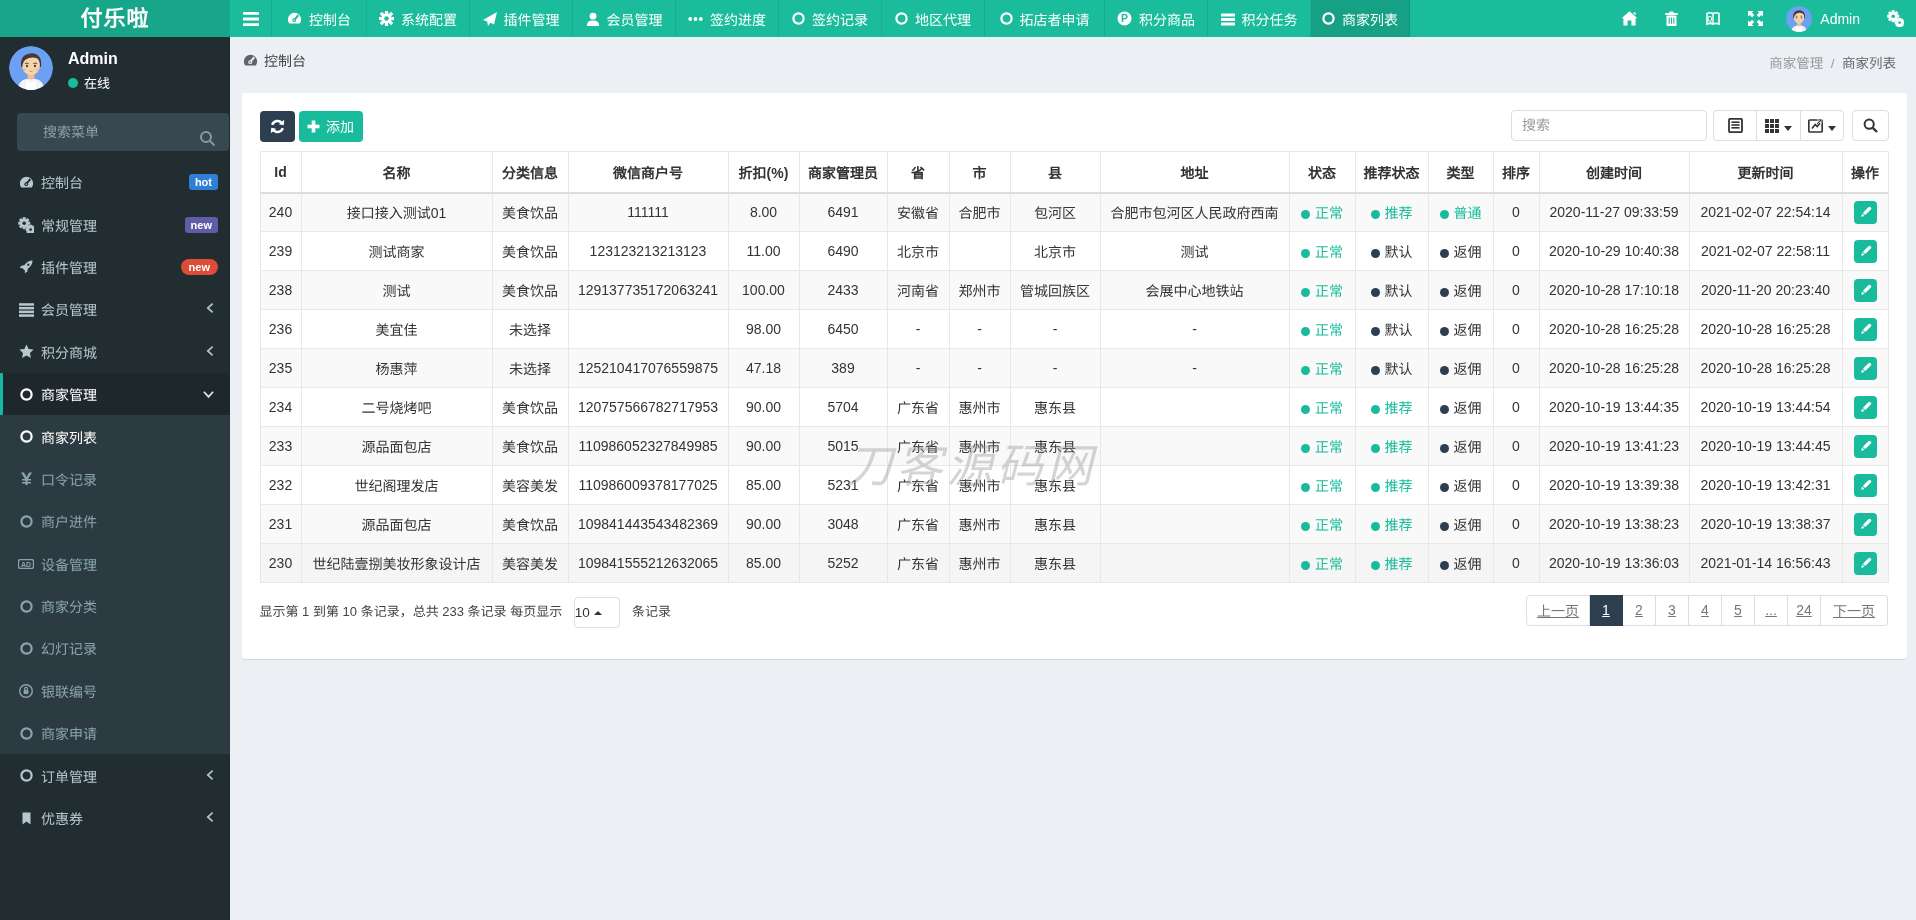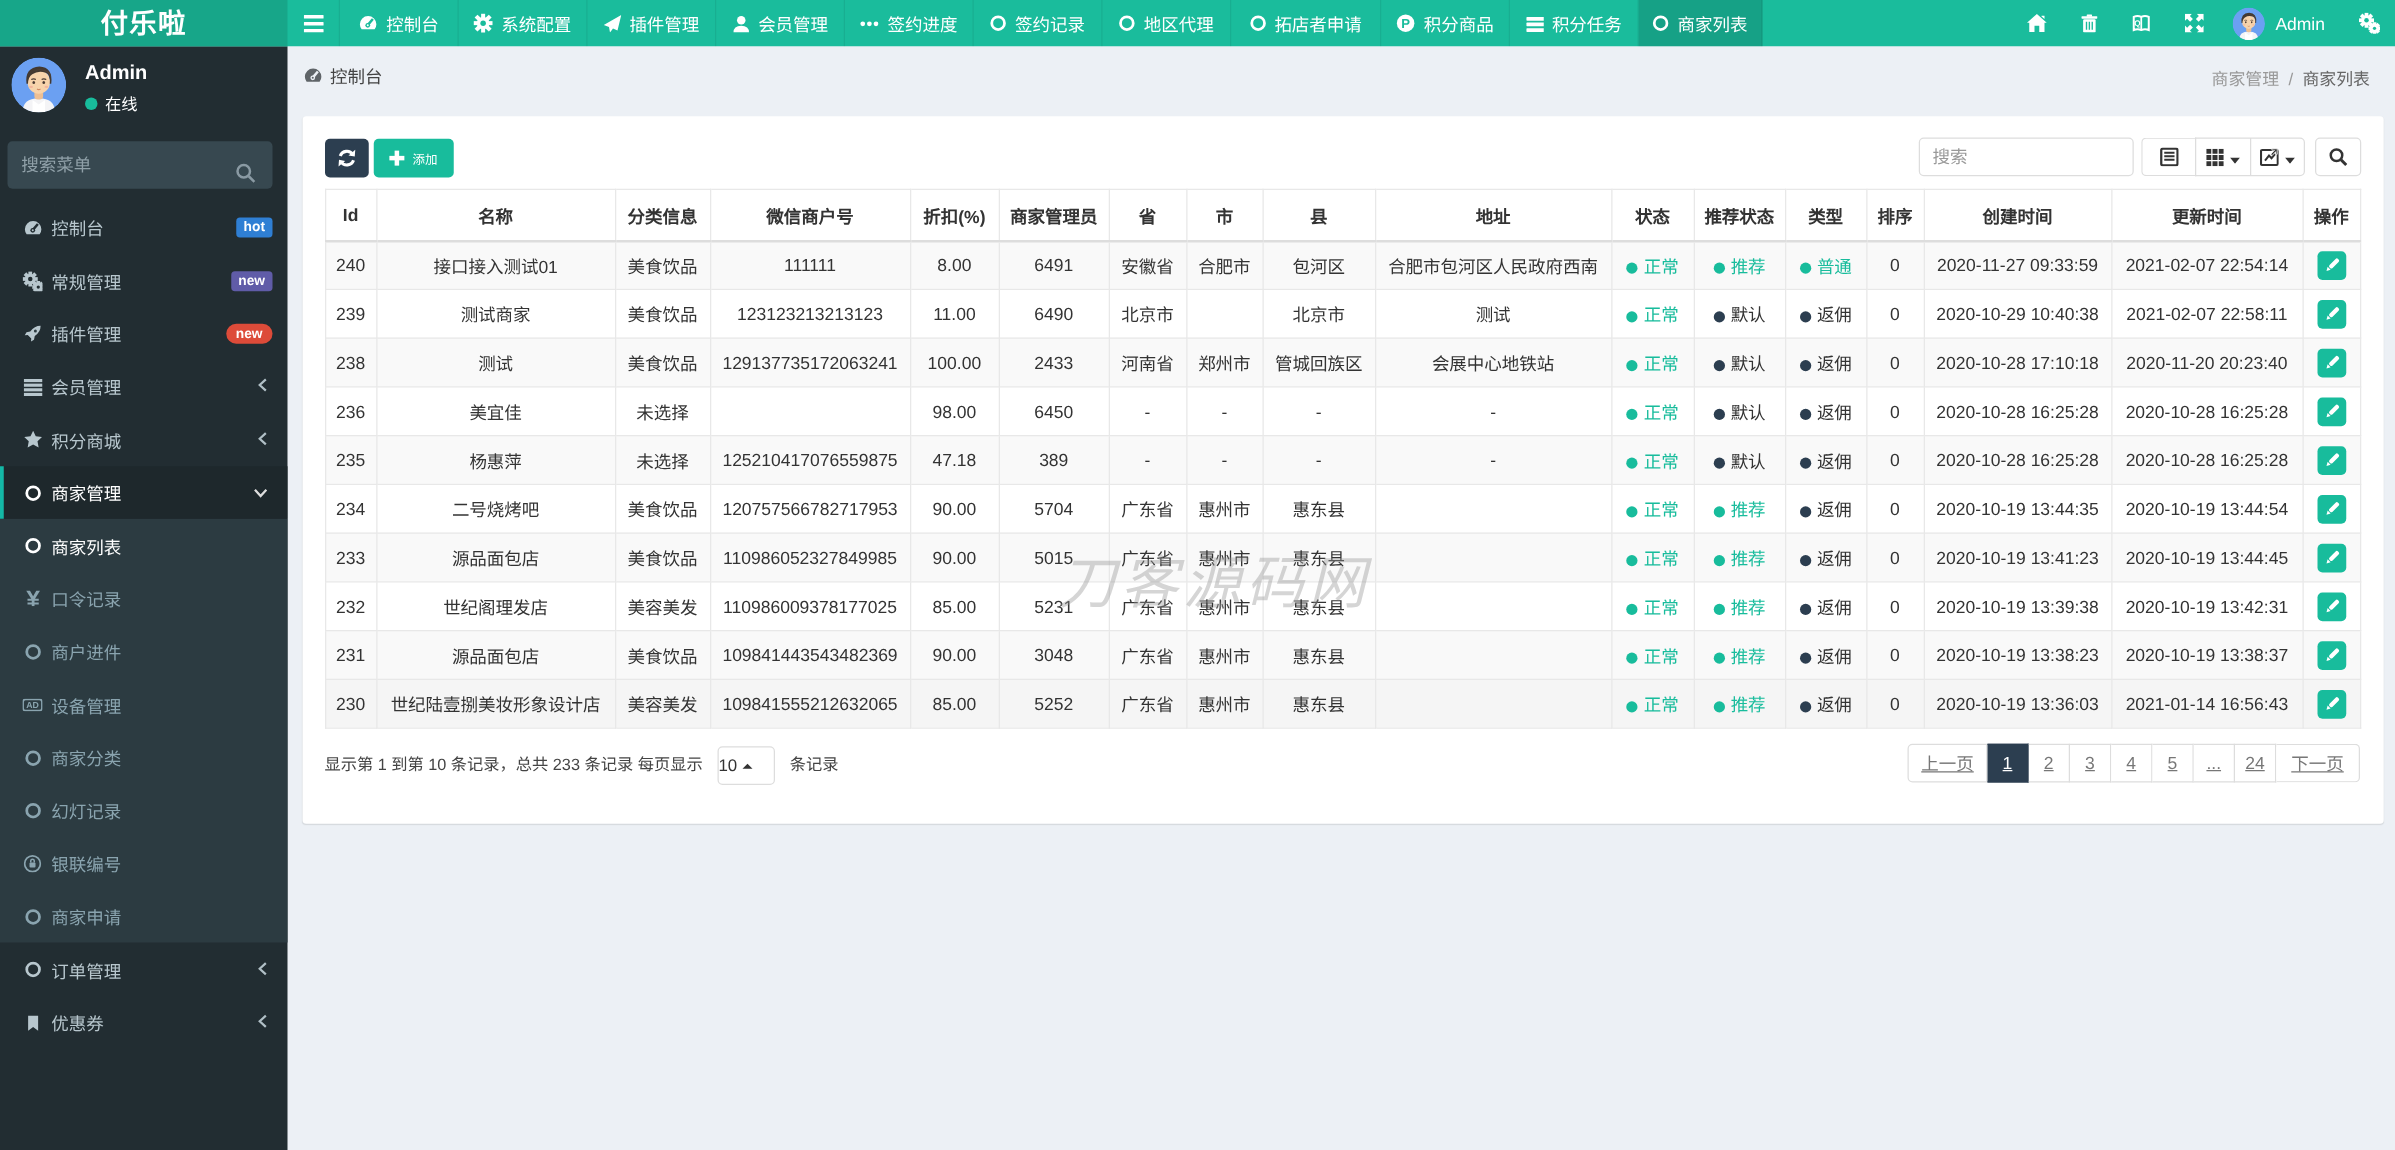--- a/index.html
+++ b/index.html
@@ -17,21 +17,21 @@
 .topright .ticon { width:42px; height:37px; display:flex; align-items:center; justify-content:center; }
 .avatar-sm { width:26px; height:26px; border-radius:50%; overflow:hidden; }
 .admin-name { color:#fff; font-size:14px; margin:0 14px 0 8px; }
 
 .sidebar { position:absolute; left:0; top:37px; width:230px; height:883px; background:#222d32; z-index:40; }
 .upanel { position:relative; height:74px; }
 .upanel .uavatar { position:absolute; left:9px; top:9px; width:44px; height:44px; border-radius:50%; overflow:hidden; }
 .upanel .uname { position:absolute; left:68px; top:13px; color:#fff; font-size:16px; font-weight:bold; }
 .upanel .ustate { position:absolute; left:68px; top:36px; color:#fff; font-size:13px; }
 .upanel .ustate .dot { display:inline-block; width:10px; height:10px; border-radius:50%; background:#18bc9c; margin-right:6px; }
-.sform { position:absolute; left:6px; top:76px; width:212px; height:38px; background:#374850; border-radius:4px; color:#90a0a8; font-size:14px; line-height:38px; padding-left:11px; }
+.sform { position:absolute; left:17px; top:76px; width:212px; height:38px; background:#374850; border-radius:4px; color:#90a0a8; font-size:14px; line-height:38px; padding-left:26px; }
 .sform .mag { position:absolute; right:13px; top:10px; }
 .smenu { position:absolute; top:124px; left:0; width:230px; }
 .sitem { position:relative; height:42.4px; display:flex; align-items:center; padding-left:15px; color:#b8c7ce; font-size:14px; }
 .sitem .si { width:26px; display:inline-flex; justify-content:center; padding-right:4px; }
 .sitem .badge { position:absolute; right:12px; top:50%; transform:translateY(-50%); font-size:11px; font-weight:bold; color:#fff; padding:2px 6px; border-radius:3px; }
 .sitem .arr { position:absolute; right:16px; color:#b0bfc6; font-size:14px; }
 .sitem.open { background:#1e282c; color:#fff; border-left:3px solid #14b8a6; padding-left:12px; }
 .subwrap { background:#2c3b41; }
 .subwrap .sitem { color:#8aa4af; }
 .subwrap .sitem.on { color:#fff; }
@@ -42,22 +42,22 @@
 .bcl .ni { margin-right:6px; display:inline-flex; }
 .bcr { position:absolute; right:20px; top:15px; font-size:13.5px; color:#999; }
 .bcr .cur { color:#666; }
 .card { position:absolute; left:11.5px; top:56px; width:1665px; height:566px; background:#fff; border-radius:3px; box-shadow:0 1px 1px rgba(0,0,0,0.1); }
 
 .btn { display:inline-flex; align-items:center; justify-content:center; border:none; border-radius:4px; font-size:14px; cursor:default; }
 .btn-primary { background:#2c3e50; color:#fff; }
 .btn-success { background:#18bc9c; color:#fff; }
 .btn-default { background:#fff; border:1px solid #ddd; color:#333; }
 .tb-refresh { position:absolute; left:18px; top:17.5px; width:35px; height:31px; }
-.tb-add { position:absolute; left:57px; top:17.5px; width:64px; height:31px; font-size:10px; }
-.tb-search { position:absolute; right:199.5px; top:17px; width:172px; height:31px; border:1px solid #ddd; border-radius:4px; font-size:14px; color:#999; line-height:29px; padding-left:10px; background:#fff; }
+.tb-add { position:absolute; left:57px; top:17.5px; width:64px; height:31px; font-size:14px; }
+.tb-search { position:absolute; right:199.5px; top:17px; width:196px; height:31px; border:1px solid #ddd; border-radius:4px; font-size:14px; color:#999; line-height:29px; padding-left:10px; background:#fff; }
 .tb-group { position:absolute; right:63px; top:17px; height:31px; display:flex; }
 .tb-group .btn-default { width:43.6px; height:31px; border-radius:0; border-right-width:0; }
 .tb-group .btn-default:first-child { border-radius:4px 0 0 4px; }
 .tb-group .btn-default:last-child { border-radius:0 4px 4px 0; border-right-width:1px; }
 .tb-zoom { position:absolute; right:18px; top:17px; width:37px; height:31px; }
 
 table.grid { position:absolute; left:18px; top:58px; width:1628px; table-layout:fixed; border-collapse:collapse; z-index:3; }
 table.grid th { font-weight:bold; font-size:14px; color:#333; text-align:center; height:41px; border:1px solid #e8e8e8; border-bottom:2px solid #ddd; background:#fff; padding:0; }
 table.grid td { font-size:14px; color:#333; text-align:center; height:39px; border:1px solid #e8e8e8; padding:0 2px; overflow:hidden; white-space:nowrap; }
 

